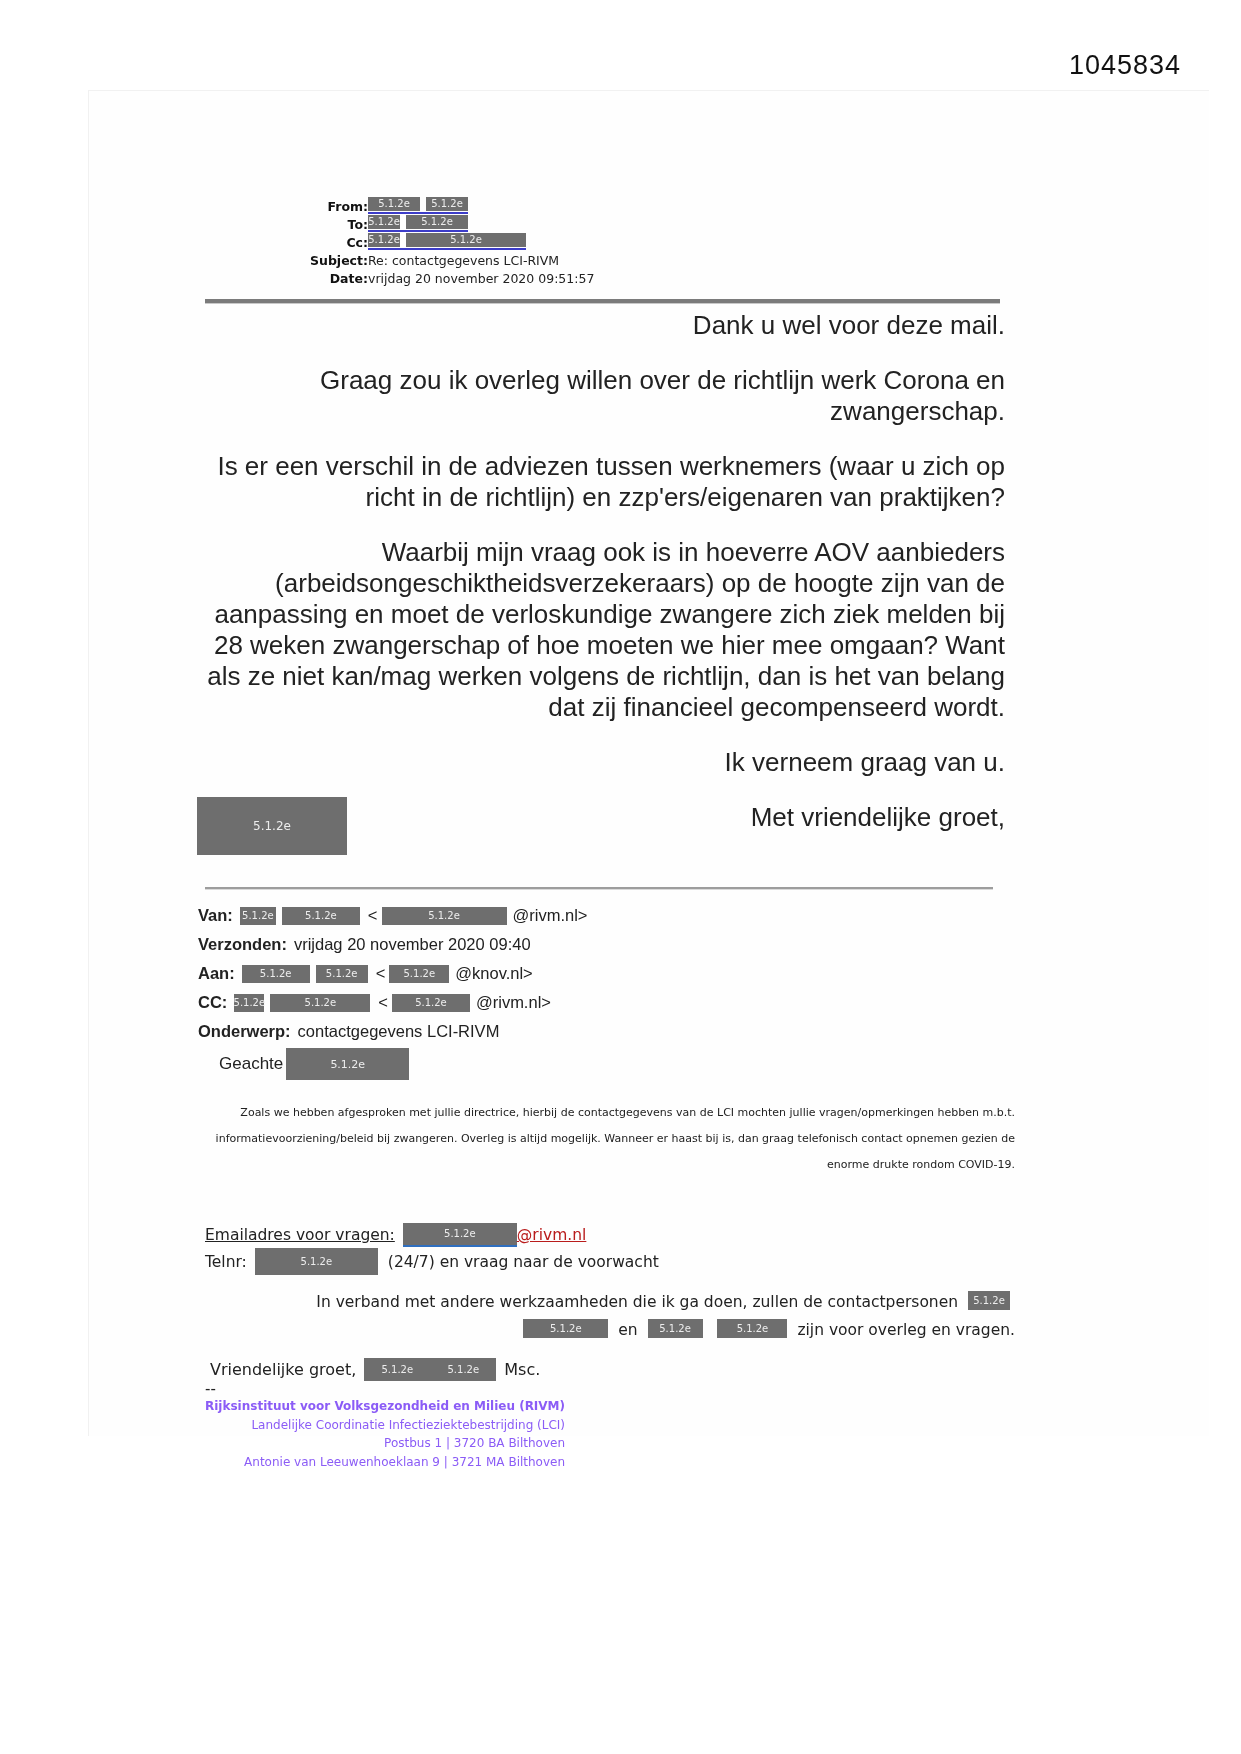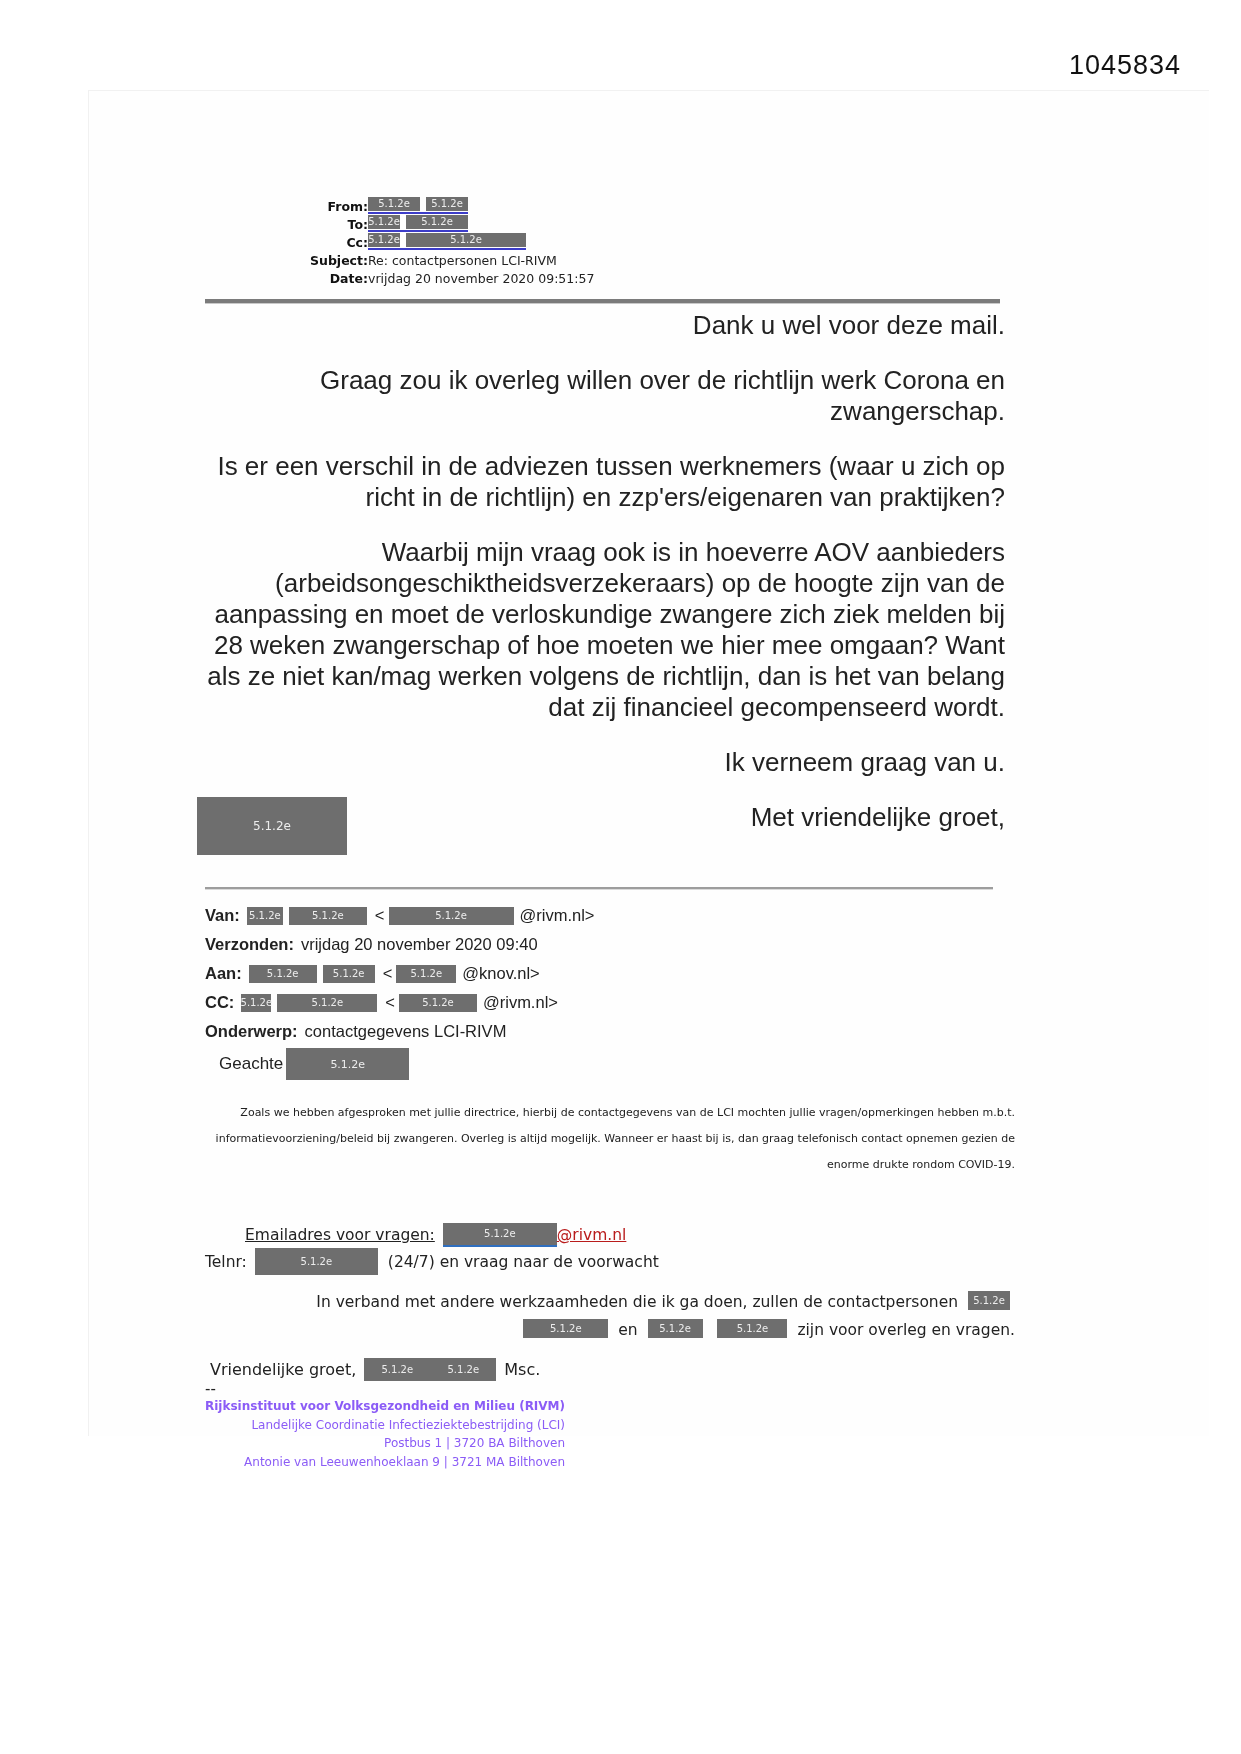--- a/index.html
+++ b/index.html
@@ -30,32 +30,32 @@
 
   
   #body1{left:205px;top:310px;width:800px;font-size:26px;line-height:31px;color:#222;}
   #body1 p{margin:0 0 24px 0;}
 
   #sig-block{left:197px;top:797px;width:150px;height:58px;background:#6e6e6e;
              display:flex;align-items:center;justify-content:center;}
   #sig-block .rlabel{color:#ededed;font-family:"DejaVu Sans",sans-serif;font-size:12px;}
 
   
-  #quoted-header{left:205px;top:901px;width:830px;font-size:16.5px;line-height:29px;color:#222;}
+  #quoted-header{left:198px;top:901px;width:830px;font-size:16.5px;line-height:29px;color:#222;}
   .qrow{display:flex;align-items:center;height:29px;white-space:nowrap;}
   .qrow b{margin-right:7px;}
   .qrow .rbox{height:18px;font-size:10px;margin-right:6px;}
   .qrow .lt{margin:0 4px 0 2px;}
 
   
   .vfont{font-family:"DejaVu Sans",sans-serif;}
   #geachte{left:219px;top:1048px;display:flex;align-items:center;font-size:17px;color:#222;}
   #geachte .rbox{width:123px;height:32px;font-size:11px;margin-left:3px;}
   #qp1{left:205px;top:1100px;width:810px;font-size:11px;line-height:26px;color:#222;}
-  #email-line{left:205px;top:1223px;font-size:15.5px;color:#222;display:flex;align-items:center;margin-left:40px;}
+  #email-line{left:205px;top:1223px;font-size:15.5px;color:#222;display:flex;align-items:center;}
   #email-line .lbl{text-decoration:underline;}
   #email-line .rbox{width:114px;height:22px;margin-left:8px;border-bottom:2px solid #2f6fc0;}
   #email-link{color:#b91c1c;text-decoration:underline;}
   #tel-line{left:205px;top:1248px;font-size:15.5px;color:#222;display:flex;align-items:center;}
   #tel-line .rbox{width:123px;height:27px;margin:0 10px 0 8px;}
   #inverband{left:205px;top:1288px;width:810px;font-size:15.5px;line-height:28px;color:#222;}
   #inverband .rbox{height:19px;vertical-align:middle;position:relative;top:-2px;margin:0 5px;}
   #closing{left:210px;top:1358px;font-size:16px;color:#222;display:flex;align-items:center;}
   #closing .rbox-wide{width:132px;height:23px;background:#6e6e6e;display:inline-flex;
                       align-items:center;justify-content:space-around;margin:0 8px;}
@@ -89,21 +89,21 @@
     </div>
     <div class="hrow">
       <span class="hlabel">Cc:</span>
       <span class="ulink">
         <span class="rbox" style="width:32px;height:14px;">5.1.2e</span>
         <span class="rbox" style="width:120px;height:14px;">5.1.2e</span>
       </span>
     </div>
     <div class="hrow">
       <span class="hlabel">Subject:</span>
-      <span class="hval">Re: contactpersonen LCI-RIVM</span>
+      <span class="hval">Re: contactgegevens LCI-RIVM</span>
     </div>
     <div class="hrow">
       <span class="hlabel">Date:</span>
       <span class="hval">vrijdag 20 november 2020 09:51:57</span>
     </div>
   </div>
 
   <div class="abs rule-thick"></div>
 
   <div id="body1" class="abs">

